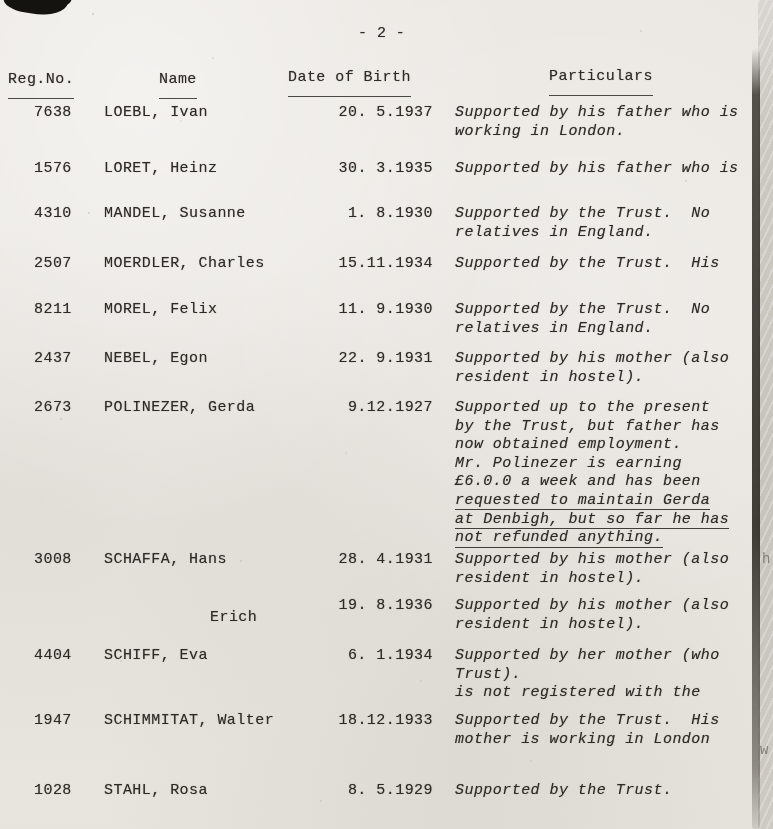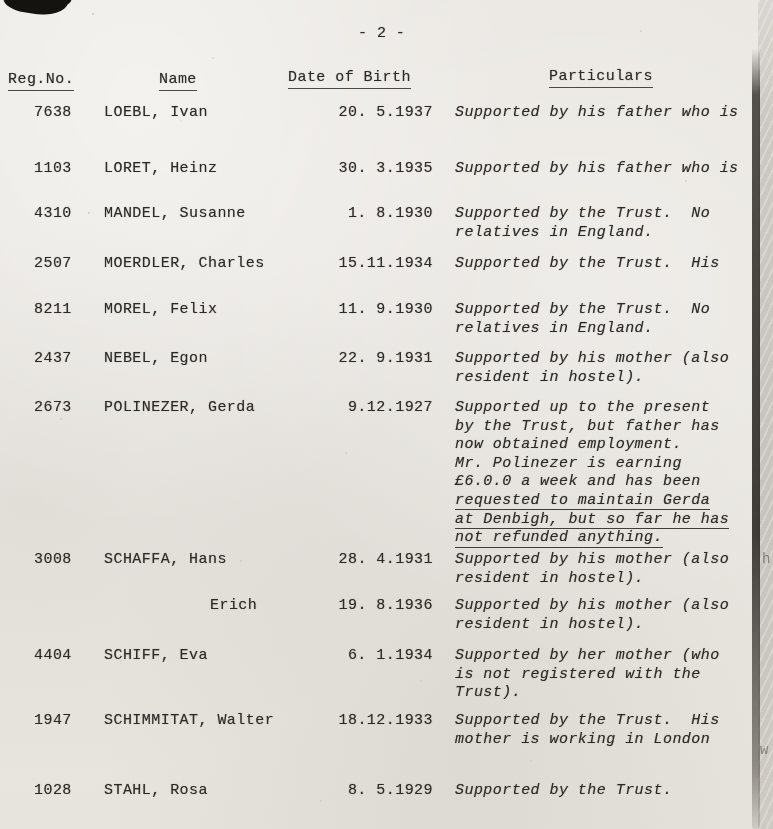--- a/index.html
+++ b/index.html
@@ -40,21 +40,21 @@
       rgba(50,46,41,.88) 30%, rgba(45,42,38,.9) 62%, rgba(70,65,58,.55) 92%, rgba(70,65,58,.15) 100%);
     border-radius:3px;}
   .beyond{position:absolute;left:758px;top:0;width:15px;height:829px;
     background:
       repeating-linear-gradient(115deg, rgba(255,255,255,.25) 0 2px, rgba(0,0,0,0) 2px 7px),
       linear-gradient(180deg,#d9d6d1 0%,#ccc9c3 14%,#c7c4be 60%,#cdcac4 100%);}
   .bleed{position:absolute;color:rgba(70,66,60,.55);font-size:14px;}
   
   .ink{color:#2e2b27;font-size:15px;letter-spacing:.45px;text-shadow:0 0 1px rgba(46,43,39,.45);}
   .page-num{position:absolute;left:358px;top:25px;}
-  .hdr{position:absolute;border-bottom:1.6px solid rgba(46,43,39,.85);padding-bottom:2px;white-space:pre;}
+  .hdr{position:absolute;border-bottom:1.6px solid rgba(46,43,39,.85);padding-bottom:10px;white-space:pre;}
   .hdr-reg{left:8px;top:71px;}
   .hdr-name{left:159px;top:71px;}
   .hdr-dob{left:288px;top:69px;}
   .hdr-part{left:549px;top:68px;}
   .row{position:absolute;left:0;width:773px;}
   .cell{position:absolute;top:0;white-space:pre;}
   .c-reg{left:34px;}
   .c-name{left:104px;}
   .c-dob{left:300px;width:133px;text-align:right;}
   .c-part{left:455px;font-style:italic;}
@@ -80,24 +80,24 @@
   <span class="ink hdr hdr-name">Name</span>
   <span class="ink hdr hdr-dob">Date of Birth</span>
   <span class="ink hdr hdr-part">Particulars</span>
 </div>
 
 <div id="rows">
     <div class="row ink" style="top: 104px;">
       <span class="cell c-reg">7638</span>
       <span class="cell c-name">LOEBL, Ivan</span>
       <span class="cell c-dob">20. 5.1937</span>
-      <span class="cell c-part"><span class="line"><span>Supported by his father who is</span></span></span>
+      <span class="cell c-part"><span class="line"><span>Supported by his father who is</span></span><span class="line"><span>working in London.</span></span></span>
     </div>
     <div class="row ink" style="top: 160px;">
-      <span class="cell c-reg">1103</span>
+      <span class="cell c-reg">1576</span>
       <span class="cell c-name">LORET, Heinz</span>
       <span class="cell c-dob">30. 3.1935</span>
       <span class="cell c-part"><span class="line"><span>Supported by his father who is</span></span></span>
     </div>
     <div class="row ink" style="top: 205px;">
       <span class="cell c-reg">4310</span>
       <span class="cell c-name">MANDEL, Susanne</span>
       <span class="cell c-dob">1. 8.1930</span>
       <span class="cell c-part"><span class="line"><span>Supported by the Trust.  No</span></span><span class="line"><span>relatives in England.</span></span></span>
     </div>
@@ -125,29 +125,29 @@
       <span class="cell c-dob">9.12.1927</span>
       <span class="cell c-part"><span class="line"><span>Supported up to the present</span></span><span class="line"><span>by the Trust, but father has</span></span><span class="line"><span>now obtained employment.</span></span><span class="line"><span>Mr. Polinezer is earning</span></span><span class="line"><span>£6.0.0 a week and has been</span></span><span class="line"><span class="u">requested to maintain Gerda</span></span><span class="line"><span class="u">at Denbigh, but so far he has</span></span><span class="line"><span class="u">not refunded anything.</span></span></span>
     </div>
     <div class="row ink" style="top: 551px;">
       <span class="cell c-reg">3008</span>
       <span class="cell c-name">SCHAFFA, Hans</span>
       <span class="cell c-dob">28. 4.1931</span>
       <span class="cell c-part"><span class="line"><span>Supported by his mother (also</span></span><span class="line"><span>resident in hostel).</span></span></span>
     </div>
     <div class="row ink" style="top: 597px;">
-      <span class="cell c-name" style="left: 210px;">Erich</span>
+      <span class="cell c-name" style="left: 210px; margin-top: 12px;">Erich</span>
       <span class="cell c-dob">19. 8.1936</span>
       <span class="cell c-part"><span class="line"><span>Supported by his mother (also</span></span><span class="line"><span>resident in hostel).</span></span></span>
     </div>
     <div class="row ink" style="top: 647px;">
       <span class="cell c-reg">4404</span>
       <span class="cell c-name">SCHIFF, Eva</span>
       <span class="cell c-dob">6. 1.1934</span>
-      <span class="cell c-part"><span class="line"><span>Supported by her mother (who</span></span><span class="line"><span>is not registered with the</span></span><span class="line"><span>Trust).</span></span></span>
+      <span class="cell c-part"><span class="line"><span>Supported by her mother (who</span></span><span class="line"><span>Trust).</span></span><span class="line"><span>is not registered with the</span></span></span>
     </div>
     <div class="row ink" style="top: 712px;">
       <span class="cell c-reg">1947</span>
       <span class="cell c-name">SCHIMMITAT, Walter</span>
       <span class="cell c-dob">18.12.1933</span>
       <span class="cell c-part"><span class="line"><span>Supported by the Trust.  His</span></span><span class="line"><span>mother is working in London</span></span></span>
     </div>
     <div class="row ink" style="top: 782px;">
       <span class="cell c-reg">1028</span>
       <span class="cell c-name">STAHL, Rosa</span>

